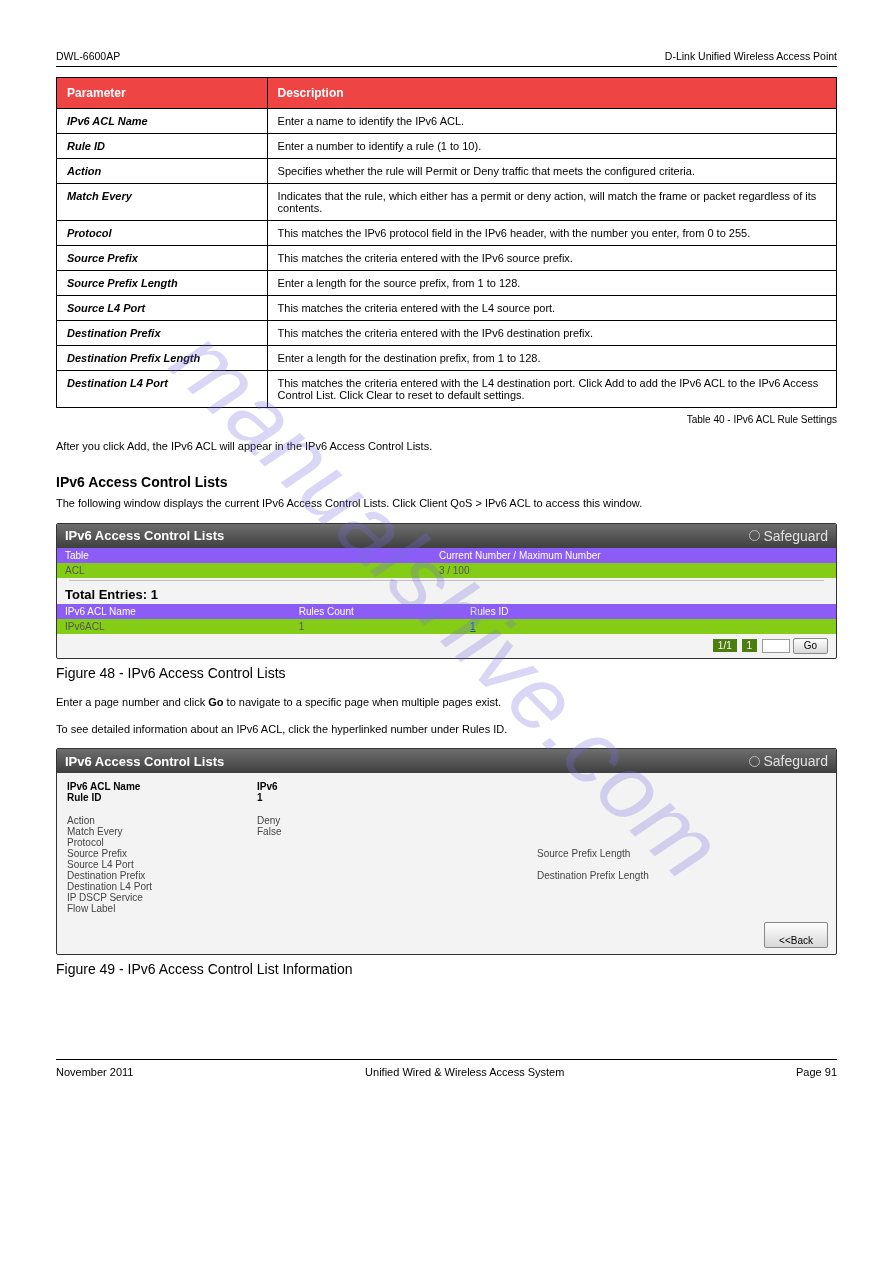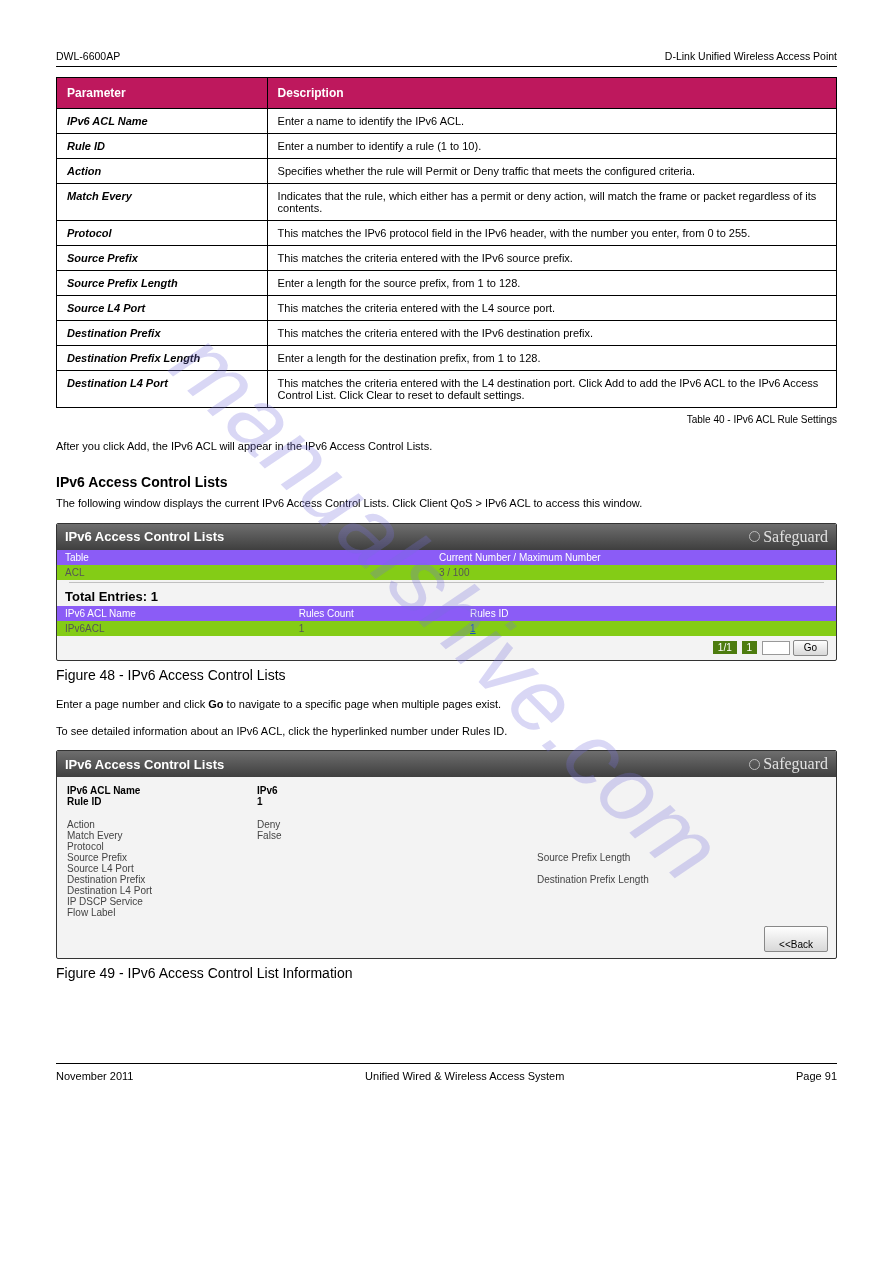--- a/index.html
+++ b/index.html
@@ -5,33 +5,33 @@
   * { margin: 0; padding: 0; box-sizing: border-box; }
   body { font-family: Arial, sans-serif; font-size: 11px; color: #000; background: #fff; width: 893px; margin: 0 auto; position: relative; }
   .page { padding: 50px 56px 40px 56px; position: relative; }
   .hr-top { border-top: 1.5px solid #000; margin-bottom: 10px; }
   .hr-bottom { border-top: 1.5px solid #000; margin-top: 8px; }
   .footer-line { display: flex; justify-content: space-between; font-size: 11px; margin-top: 6px; }
   .doc-header { display: flex; justify-content: space-between; font-size: 10.5px; margin-bottom: 4px; }
 
   
   table.param { width: 100%; border-collapse: collapse; margin-bottom: 6px; }
-  table.param th { background: #be185d; color: #fff; font-weight: bold; text-align: left; padding: 8px 10px; border: 1px solid #000; font-size: 12px; }
+  table.param th { background: #ef4444; color: #fff; font-weight: bold; text-align: left; padding: 8px 10px; border: 1px solid #000; font-size: 12px; }
   table.param td { border: 1px solid #000; padding: 6px 10px; vertical-align: top; font-size: 11px; }
   table.param td.pname { width: 27%; font-weight: bold; font-style: italic; }
   .tbl-caption { text-align: right; font-size: 10px; margin-bottom: 14px; }
 
   p.body { font-size: 11px; line-height: 1.35; margin-bottom: 12px; }
   h3.sec { font-size: 14px; font-weight: bold; margin: 20px 0 6px; }
   .navpath { font-size: 11px; margin-bottom: 8px; }
 
   
   .shot { border: 1px solid #333; border-radius: 2px; background: #f3f3f3; margin-bottom: 6px; overflow: hidden; }
   .shot-title { background: linear-gradient(#6e6e6e,#3f3f3f); color: #fff; font-weight: bold; padding: 4px 8px; font-size: 13px; display: flex; justify-content: space-between; align-items: center; }
-  .safeguard { font-size: 16px; color: #e0e0e0; font-weight: normal; display: flex; align-items: center; gap: 3px; font-family: Liberation Serif, serif; }
+  .safeguard { font-size: 14px; color: #e0e0e0; font-weight: normal; display: flex; align-items: center; gap: 3px; }
   .safeguard::before { content: ""; width: 9px; height: 9px; border: 1px solid #bbb; border-radius: 50%; display: inline-block; }
   .shot-body { padding: 0; }
 
   table.mini { width: 100%; border-collapse: collapse; font-size: 10px; }
   table.mini tr.hdr td { background: #8b5cf6; color: #fff; padding: 2px 8px; font-weight: normal; }
   table.mini tr.row td { background: #84cc16; color: #555; padding: 2px 8px; }
   .sep-line { height: 1px; background: #c0c0c0; margin: 2px 12px; }
   .total-line { font-size: 13px; font-weight: bold; padding: 4px 8px 2px; }
   .link-blue { color: #1a4fc0; text-decoration: underline; cursor: pointer; }
 

